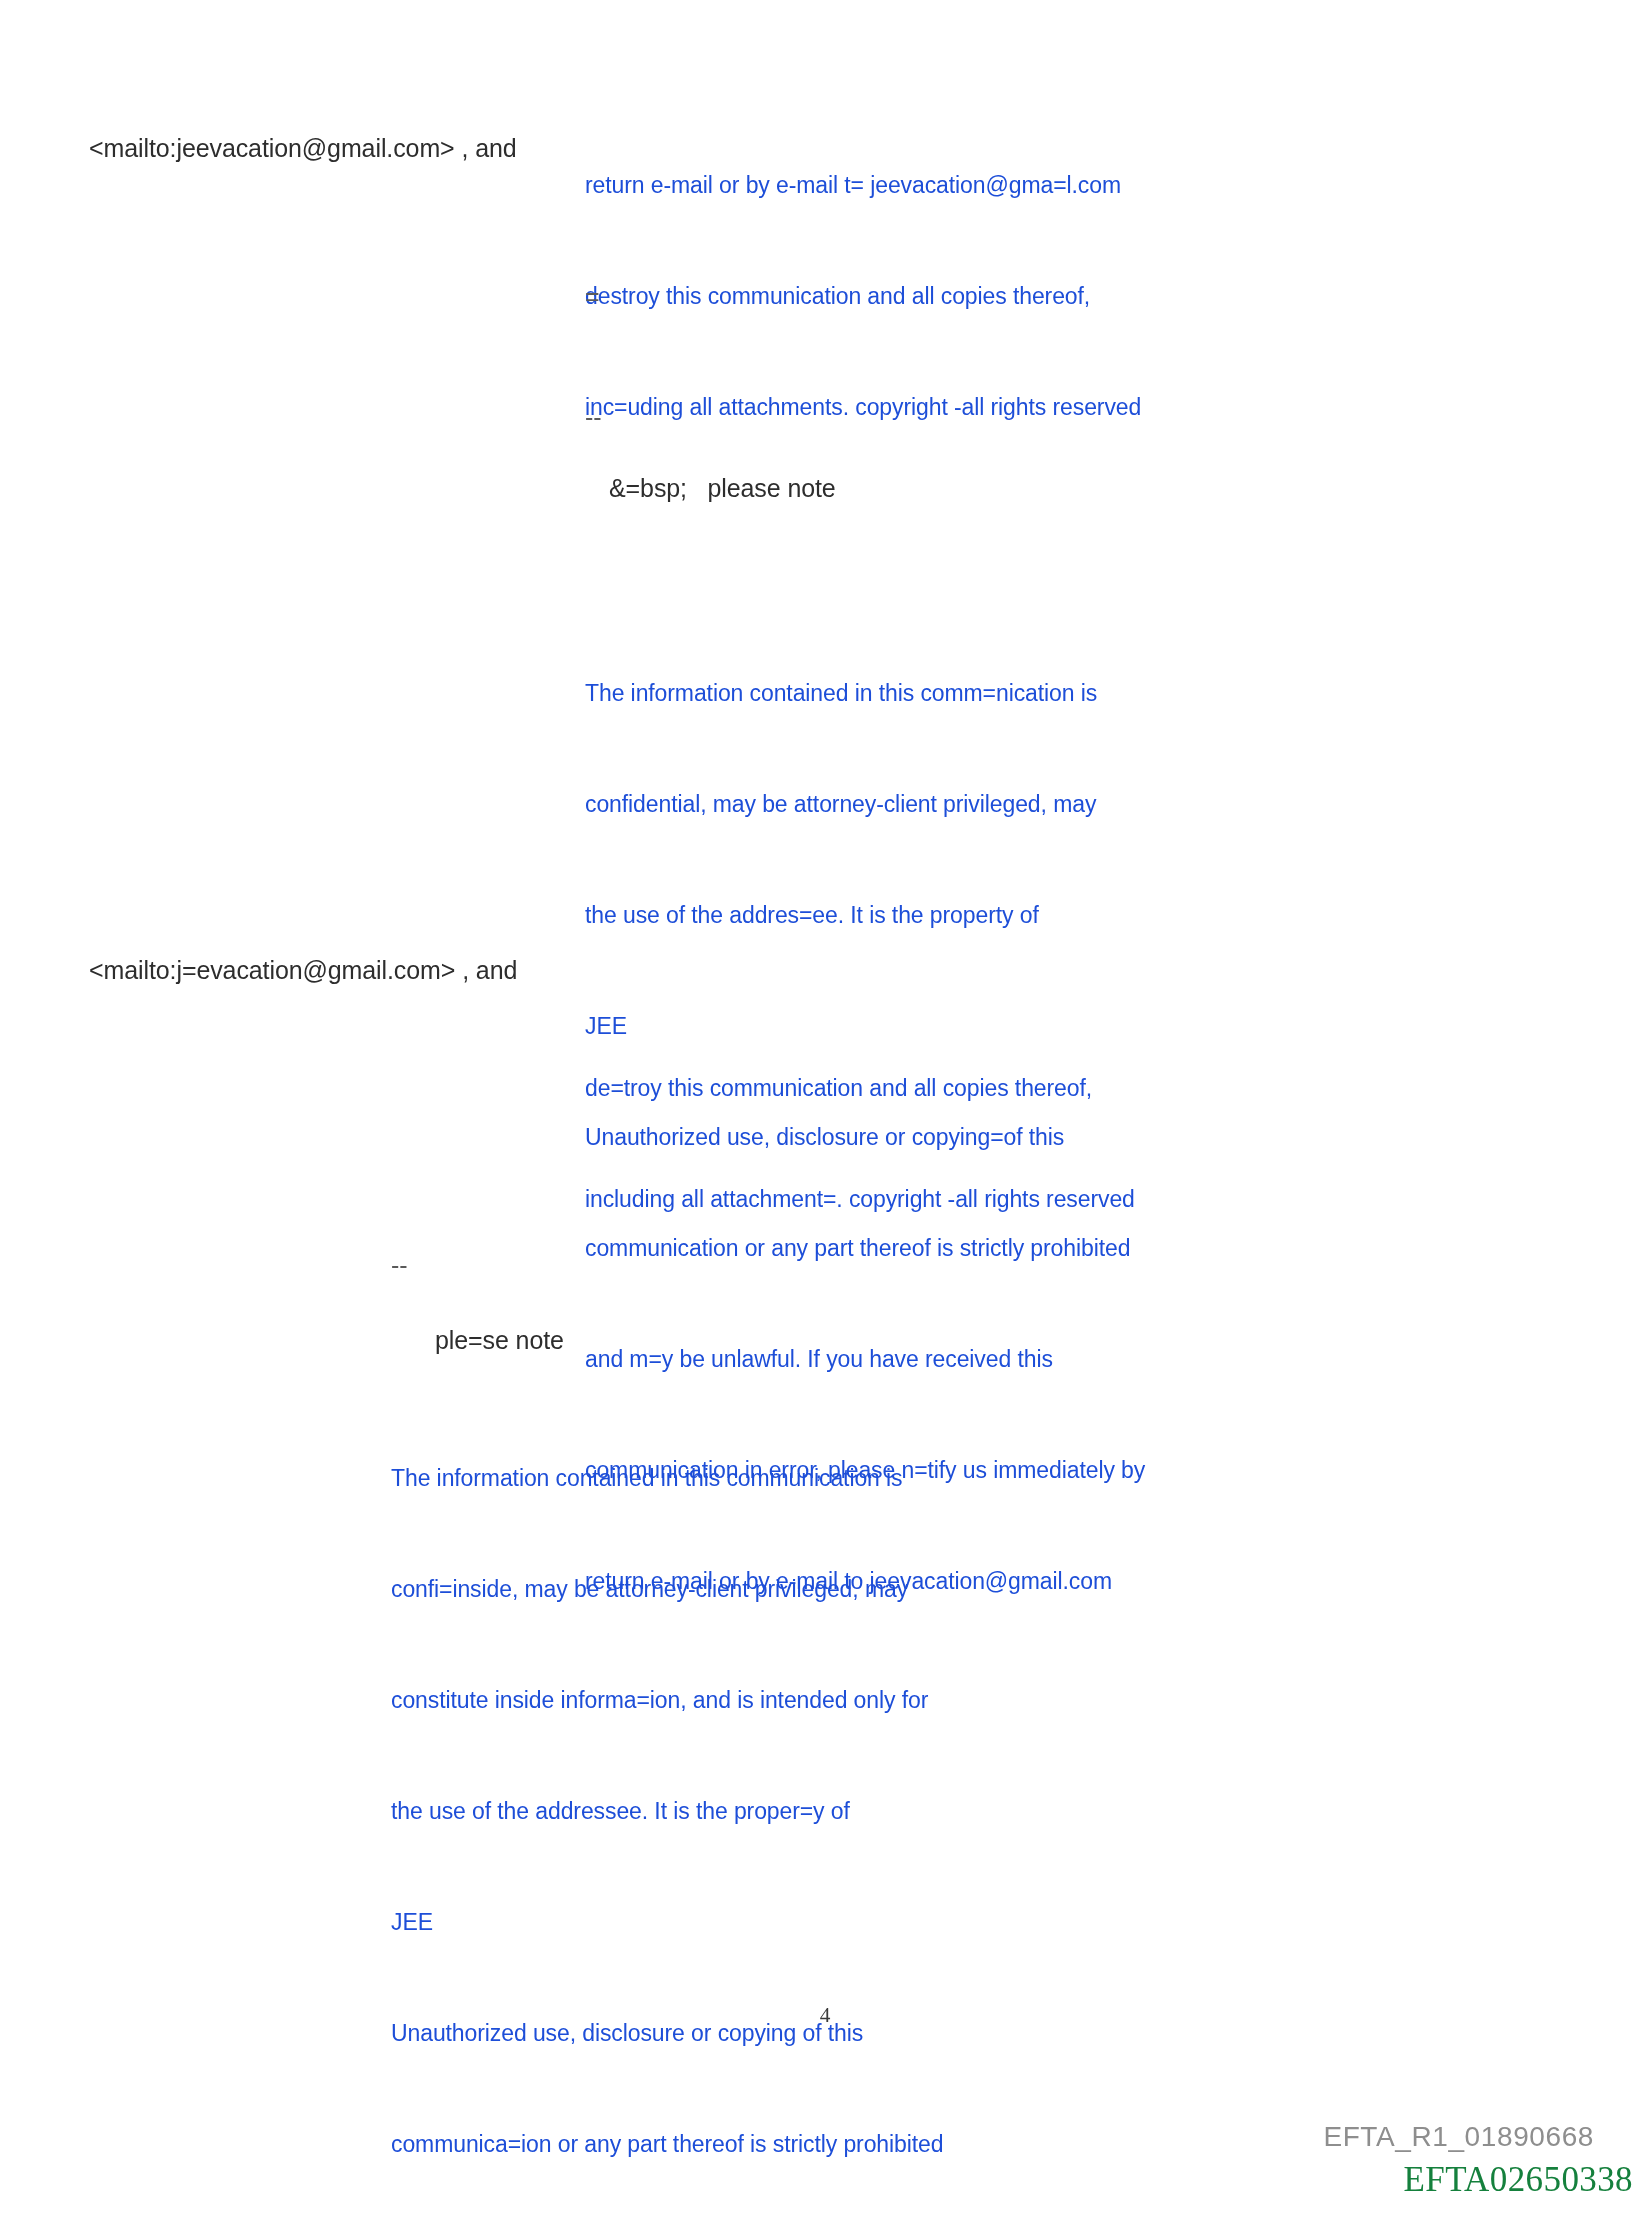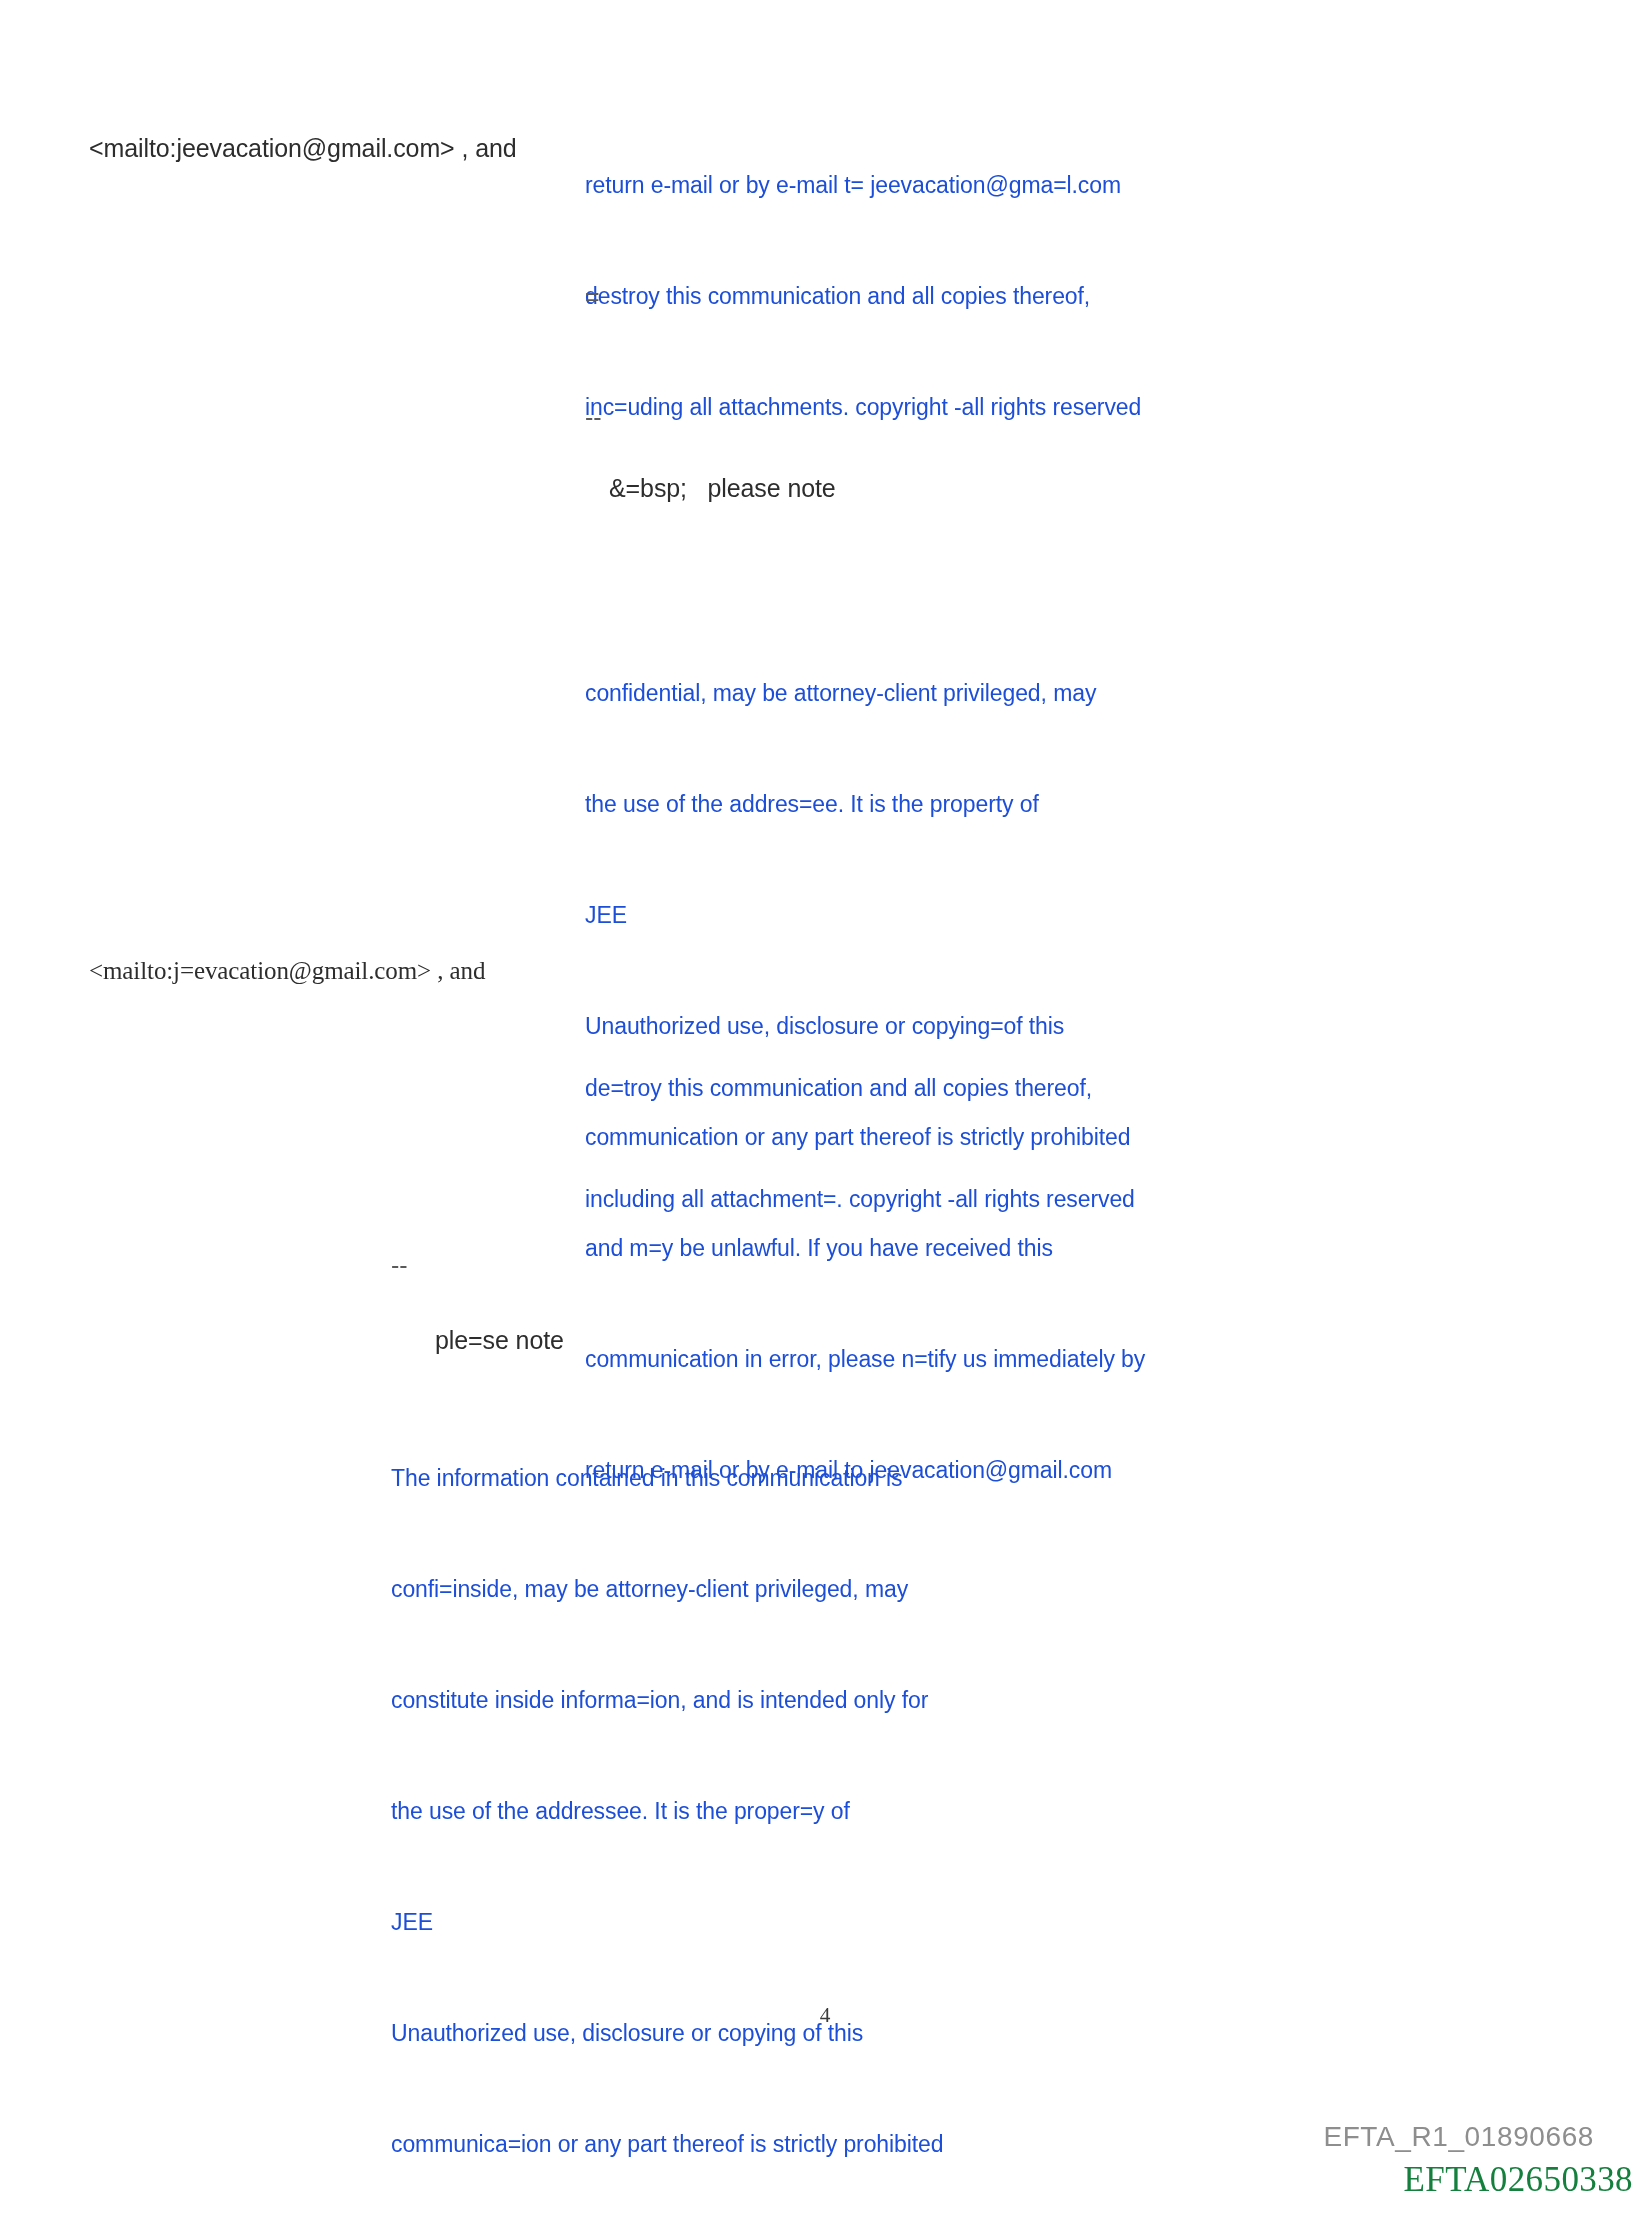--- a/index.html
+++ b/index.html
@@ -45,21 +45,21 @@
   }
 
   
   #top-return-block      { left: 585px; top: 93px; }
   #mailto-line-1         { left: 89px;  top: 130px; text-align: center; }
   #top-destroy-block     { left: 585px; top: 204px; }
   #equals-marker         { left: 585px; top: 278px; }
   #dash-marker-1         { left: 585px; top: 399px; }
   #nbsp-please-note-1    { left: 609px; top: 470px; }
   #body-block-1          { left: 585px; top: 601px; }
-  #mailto-line-2         { left: 89px;  top: 952px; font-family: Liberation Serif, serif; }
+  #mailto-line-2         { left: 89px;  top: 952px; }
   #destroy-block-2       { left: 585px; top: 996px; }
   #dash-marker-2         { left: 391px; top: 1247px; }
   #please-note-2         { left: 435px; top: 1322px; }
   #body-block-2          { left: 391px; top: 1386px; }
 
   #page-number {
     position: absolute;
     left: 0;
     right: 0;
     top: 2003px;
@@ -112,20 +112,21 @@
     <span class="ln">inc=uding all attachments. copyright -all rights reserved</span>
   </div>
 
   <div class="line marker" id="equals-marker">=</div>
 
   <div class="line marker" id="dash-marker-1">--</div>
 
   <div class="line" id="nbsp-please-note-1">&amp;=bsp;   please note</div>
 
   <div class="block" id="body-block-1">
+    <span class="ln">The information contained in this comm=nication is</span>
     <span class="ln">confidential, may be attorney-client privileged, may</span>
     <span class="ln">the use of the addres=ee. It is the property of</span>
     <span class="ln">JEE</span>
     <span class="ln">Unauthorized use, disclosure or copying=of this</span>
     <span class="ln">communication or any part thereof is strictly prohibited</span>
     <span class="ln">and m=y be unlawful. If you have received this</span>
     <span class="ln">communication in error, please n=tify us immediately by</span>
     <span class="ln">return e-mail or by e-mail to jeevacation@gmail.com</span>
   </div>
 

